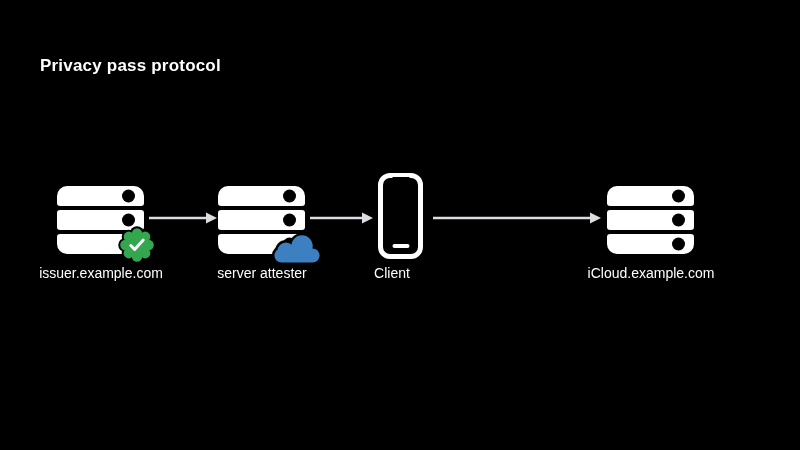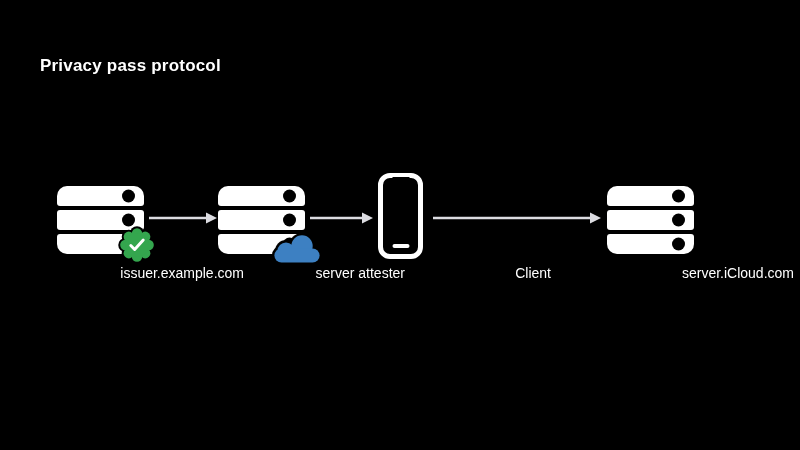--- a/index.html
+++ b/index.html
@@ -26,22 +26,22 @@
   
   .phone{position:absolute;left:378px;top:173px;width:45px;height:86px;
     box-sizing:border-box;border:5px solid var(--icon,#fff);border-radius:12px;background:var(--background,#000);}
   .notch{position:absolute;top:-1px;left:50%;transform:translateX(-50%);
     width:17px;height:5px;background:var(--background,#000);border-radius:0 0 4px 4px;}
   .homebar{position:absolute;bottom:6px;left:50%;transform:translateX(-50%);
     width:17px;height:4px;background:var(--icon,#fff);border-radius:2px;}
   
   .overlay,.arrow{position:absolute;}
   .label{
-    position:absolute;top:265px;width:200px;text-align:right;
-    font-size:14px;color:var(--text,#fff);padding-left:43px;
+    position:absolute;top:265px;width:200px;text-align:center;
+    font-size:14px;color:var(--text,#fff);
   }
 </style>
 </head>
 <body>
 
 <div class="stage">
 
   <div class="title">Privacy pass protocol</div>
 
   <div class="server" style="left:57px;top:186px">
@@ -134,16 +134,16 @@
     <polygon points="54,2.5 65,8 54,13.5" fill="var(--arrow,#dcdce1)"></polygon>
   </svg>
 
   <svg class="arrow" style="left:431px;top:210px" width="172" height="16">
     <line x1="2" y1="8" x2="159" y2="8" stroke="var(--arrow,#dcdce1)" stroke-width="2.6"></line>
     <polygon points="159,2.5 170,8 159,13.5" fill="var(--arrow,#dcdce1)"></polygon>
   </svg>
 
   <div class="label" style="left:1px">issuer.example.com</div>
   <div class="label" style="left:162px">server attester</div>
-  <div class="label" style="left:308px">Client</div>
-  <div class="label" style="left:551px">server.iCloud.com</div>
+  <div class="label" style="left:292px">Client</div>
+  <div class="label" style="left:551px">iCloud.example.com</div>
 
 </div>
 
 </body></html>

